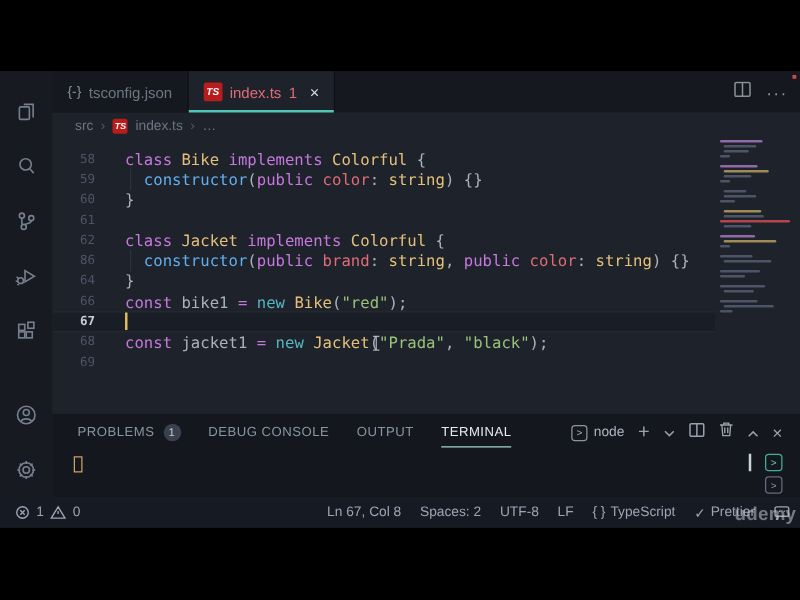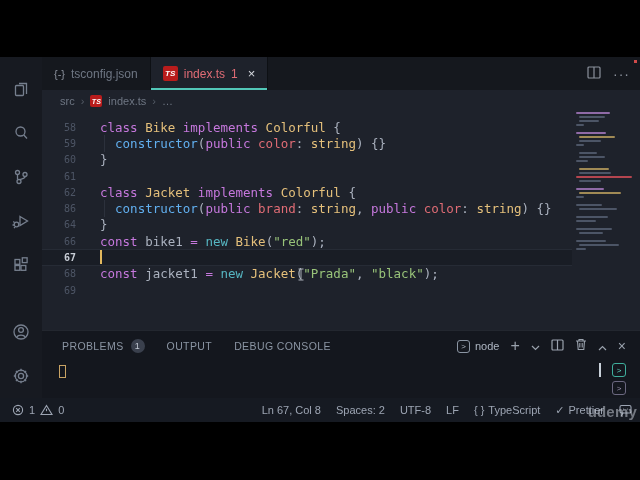--- a/index.html
+++ b/index.html
@@ -283,24 +283,27 @@
             </svg>
         </div>
 
         <div class="panel">
           <div class="panel-header">
             <div class="ptab">
               <span>PROBLEMS</span>
               <span class="pbadge">1</span>
             </div>
             <div class="ptab">
+              <span>DEBUG CONSOLE</span>
+            </div>
+            <div class="ptab">
               <span>OUTPUT</span>
             </div>
-            <div class="ptab">
-              <span>DEBUG CONSOLE</span>
+            <div class="ptab active">
+              <span>TERMINAL</span>
             </div>
             <div class="panel-actions">
               <div class="shell-btn">
                 <span class="term-box">&gt;</span>
                 <span>node</span>
               </div>
               <span class="pa-glyph plus">+</span>
               <span>
                 <svg width="9" height="6" viewBox="0 0 9 6" fill="none" stroke="#9aa2ad" stroke-width="1.2">
                     <path d="M1 1l3.5 3.5L8 1"></path>

